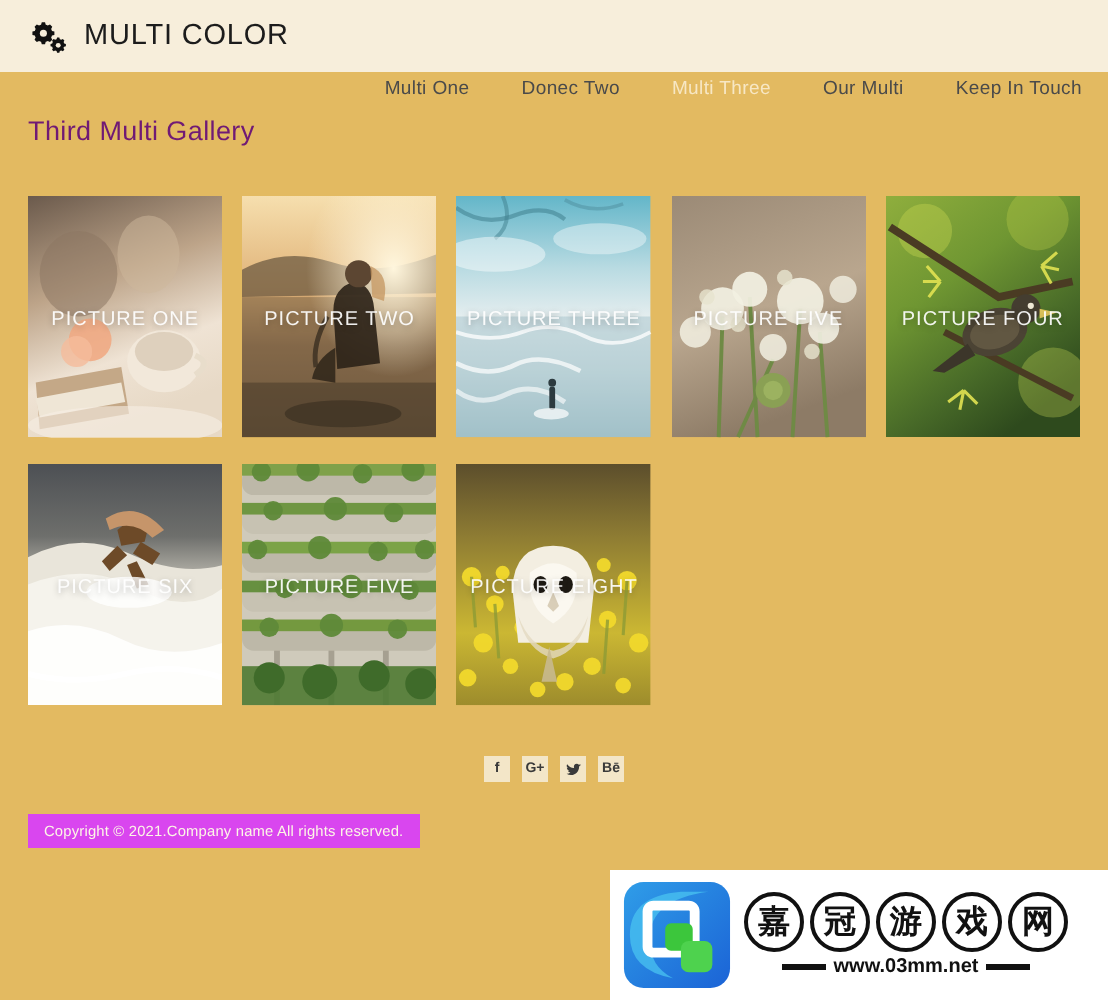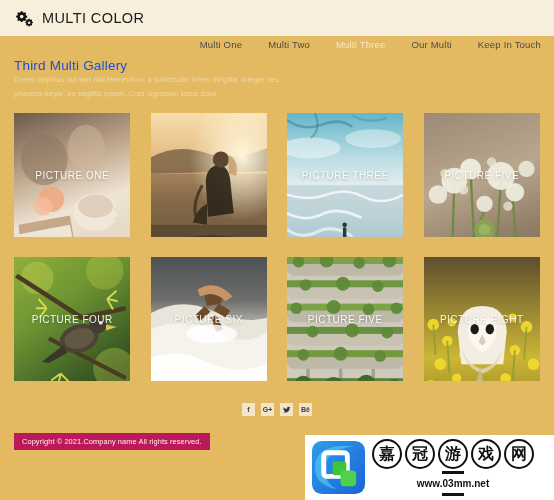--- a/index.html
+++ b/index.html
@@ -47,38 +47,38 @@
   }
   .nav-item.active {
     background: #0f172a;
     color: #f7e7c4;
   }
 
   
   .section { padding: 22px 14px 0 14px; }
   .section-title {
     font-size: 13.5px;
-    color: #1d4ed8;
+    color: #701a75;
     font-weight: 400;
     letter-spacing: .2px;
-    margin-bottom: 0;
+    margin-bottom: 25px;
   }
   .section-desc {
     font-size: 7.4px;
     line-height: 1.85;
     color: #efd9a8;
     max-width: 268px;
     margin-bottom: 13px;
     letter-spacing: .1px;
   }
 
   .grid {
     display: grid;
-    grid-template-columns: repeat(4, 1fr);
-    gap: 20px;
+    grid-template-columns: repeat(5, 1fr);
+    gap: 10px;
   }
   .tile {
     position: relative;
     height: 124px;
     overflow: hidden;
     cursor: pointer;
   }
   .tile .art { position: absolute; inset: 0; }
   .tile-label {
     position: absolute;
@@ -110,21 +110,21 @@
     justify-content: center;
     font-size: 7px;
     color: #3a3a3a;
     text-decoration: none;
     font-weight: bold;
     line-height: 1;
   }
   .social svg { display: block; }
   .copyright {
     display: inline-block;
-    background: #be185d;
+    background: #d946ef;
     color: #fdf6e6;
     font-size: 7.4px;
     padding: 4px 8px;
     letter-spacing: .1px;
   }
 
   
   .watermark {
     position: absolute;
     right: 0; bottom: 0;
@@ -146,21 +146,20 @@
     display: flex; align-items: center; justify-content: center;
     font-family: "DejaVu Sans", sans-serif;
     font-size: 16px;
     color: #111;
     font-weight: bold;
   }
   .wm-url {
     display: flex; align-items: center; gap: 4px;
     font-size: 10px; font-weight: bold; color: #111;
     font-family: "Liberation Sans", sans-serif;
-    flex-direction: column;
   }
   .wm-rule { width: 22px; height: 3px; background: #111; }
 </style>
 </head>
 <body>
 
 <div class="header">
   <div class="brand">
     <span class="brand-icon">
       <svg viewBox="0 0 24 24" width="17" height="17">
@@ -169,30 +168,29 @@
           <circle cx="8.05" cy="9.35" r="2.5" fill="#f7eedb"></circle>
           <path d="M19.3 12.3l.35 1.2c.36.08.7.22 1 .42l1.1-.55 1.1 1.1-.55 1.1c.2.3.34.64.42 1l1.2.35v1.6l-1.2.35c-.8.36-.22.7-.42 1l.55 1.1-1.1 1.1-1.1-.55c-.3.2-.64.34-1 .42l-.35 1.2h-1.6l-.35-1.2a3.4 3.4 0 01-1-.42l-1.1.55-1.1-1.1.55-1.1a3.4 3.4 0 01-.42-1l-1.2-.35v-1.6l1.2-.35c.08-.36.22-.7.42-1l-.55-1.1 1.1-1.1 1.1.55c.3-.2.64-.34 1-.42l.35-1.2h1.6z"></path>
           <circle cx="18.5" cy="17.9" r="1.75" fill="#f7eedb"></circle>
         </g>
       </svg>
     </span>
     <span class="brand-name">MULTI COLOR</span>
   </div>
   <div class="nav">
     <div class="nav-item">Multi One</div>
-    <div class="nav-item">Multi Two</div>
+    <div class="nav-item">Donec Two</div>
     <div class="nav-item active">Multi Three</div>
     <div class="nav-item">Our Multi</div>
     <div class="nav-item">Keep In Touch</div>
   </div>
 </div>
 
 <div class="section">
   <div class="section-title">Third Multi Gallery</div>
-  <div class="section-desc">Donec dapibus dui sed nisi fermentum, a sollicitudin lorem fringilla. Integer nec pharetra turpis, eu sagittis ipsum. Cras dignissim lacus dolor.</div>
 
   <div class="grid">
 
     <div class="tile">
       <svg class="art" viewBox="0 0 100 124" preserveAspectRatio="none">
         <defs>
             <linearGradient id="g1" x1="0" y1="0" x2="0.3" y2="1">
           <stop offset="0" stop-color="#6b5a4c"></stop>
               <stop offset=".42" stop-color="#bda489"></stop>
           <stop offset=".75" stop-color="#efe3d4"></stop>
@@ -233,20 +231,21 @@
         <rect y="52" width="100" height="72" fill="#7b6445" opacity=".55"></rect>
         <rect y="96" width="100" height="28" fill="#4c3d2c" opacity=".6"></rect>
         <rect width="100" height="124" fill="url(#sun2)"></rect>
         <path d="M58 44 q9 2 10 14 l3 28 -22 3 -2 -30 q0 -12 11 -15z" fill="#2e2419" opacity=".92"></path>
         <circle cx="60" cy="40" r="7" fill="#5c4632"></circle>
         <path d="M66 36 q10 4 7 18 l-6 -2z" fill="#c79a65" opacity=".8"></path>
         <path d="M48 78 q-10 6 -12 16 l12 2z" fill="#2e2419" opacity=".85"></path>
         <path d="M44 62 q-8 14 -6 26" stroke="#3a2e20" stroke-width="2.5" fill="none" opacity=".8"></path>
         <ellipse cx="52" cy="112" rx="30" ry="7" fill="#2b2319" opacity=".45"></ellipse>
       </svg>
+      <div class="tile-label">PICTURE TWO</div>
     </div>
 
     <div class="tile">
       <svg class="art" viewBox="0 0 100 124" preserveAspectRatio="none">
         <defs>
             <linearGradient id="g3" x1="0" y1="0" x2="0" y2="1">
           <stop offset="0" stop-color="#63b6c9"></stop>
               <stop offset=".3" stop-color="#b9dbe2"></stop>
           <stop offset=".52" stop-color="#e8eff0"></stop>
               <stop offset=".72" stop-color="#cfdfe2"></stop>

